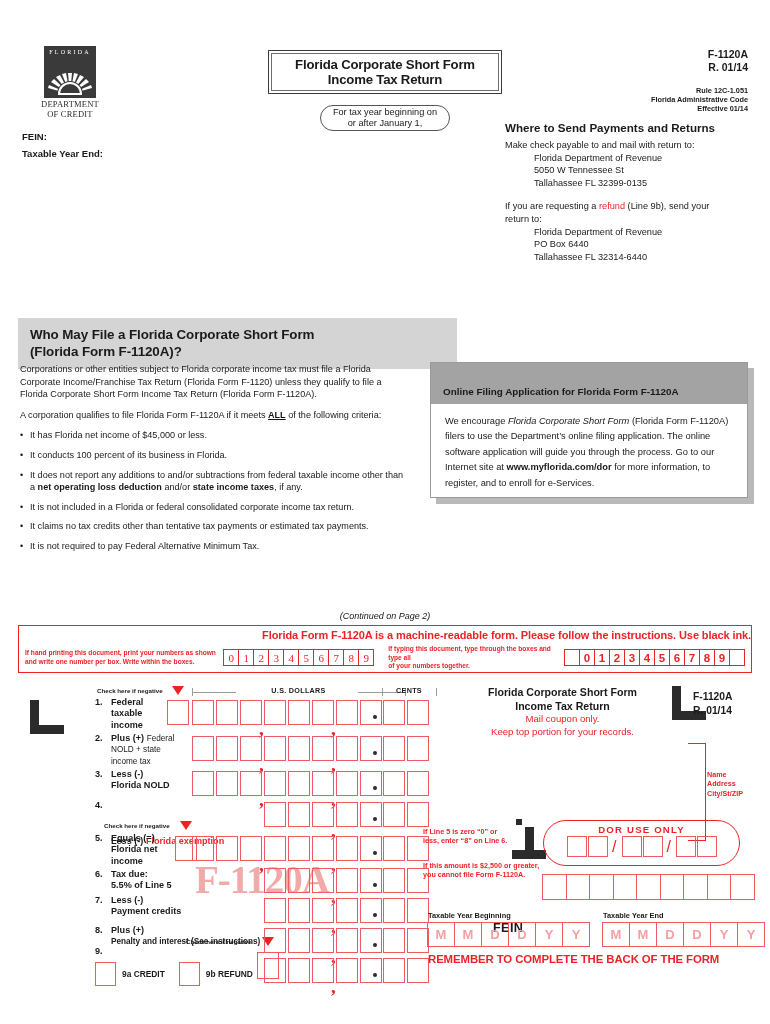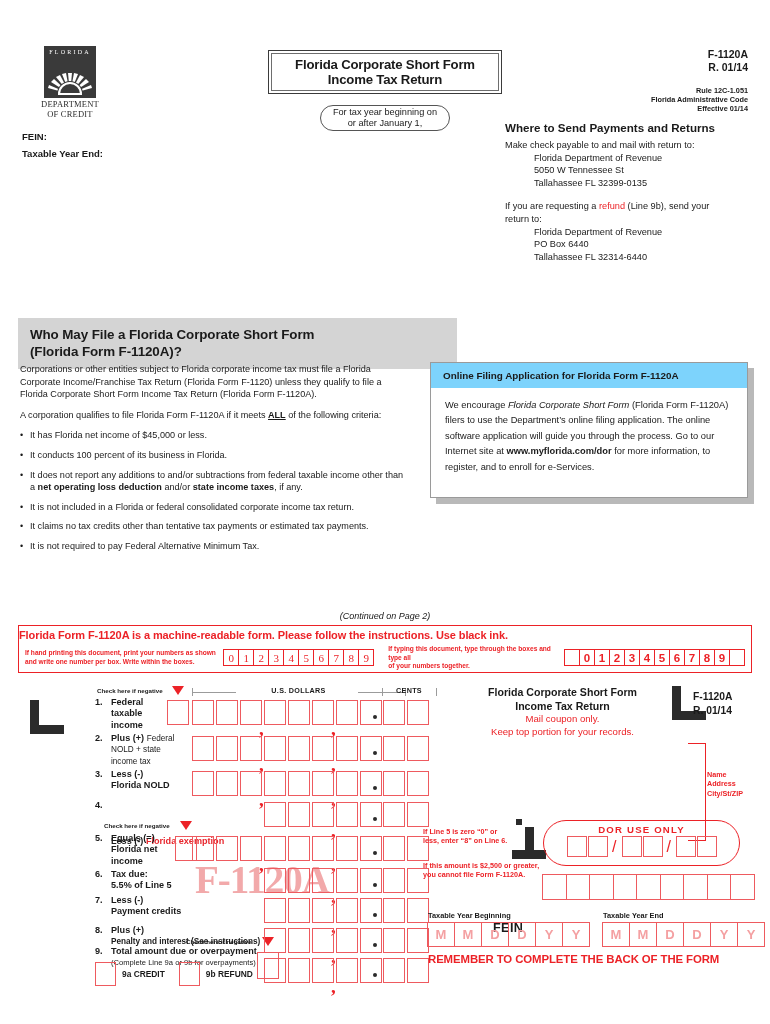--- a/index.html
+++ b/index.html
@@ -57,33 +57,33 @@
   .who-body p { margin:0 0 8px 0; }
   .who-body ul { margin:0; padding:0; list-style:none; }
   .who-body li { margin-bottom:7px; padding-left:10px; position:relative; }
   .who-body li:before { content:"\2022"; position:absolute; left:0; top:0; }
 
   
   .onl-shadow { position:absolute; left:436px; top:368px; width:318px; height:136px;
      background:#b9b9b9; }
   .onl { position:absolute; left:430px; top:362px; width:318px; height:136px;
      background:#fff; border:1px solid #9a9a9a; }
-  .onl-h { background:#7dd3fc; padding:7px 12px 7px 12px; font-size:9.9px; font-weight:bold; }
+  .onl-h { background:#a3a3a3; padding:23px 12px 7px 12px; font-size:9.9px; font-weight:bold; }
   .onl-b { padding:10px 14px 0 14px; font-size:9.3px; line-height:15.4px; }
   .onl-b i { font-style:italic; }
   .onl-b b { font-weight:bold; }
 
   
   .continued { position:absolute; left:0; top:611px; width:770px; text-align:center;
      font-size:9px; font-style:italic; }
 
   
   .mrb { position:absolute; left:18px; top:625px; width:734px; height:48px;
      border:1.4px solid #ec2227; }
-  .mrb-title { text-align:left; color:#ec2227; font-size:11px; font-weight:bold;
+  .mrb-title { text-align:right; color:#ec2227; font-size:11px; font-weight:bold;
      margin-top:3px; letter-spacing:-.1px; }
   .mrb-row { display:flex; align-items:center; margin-top:4px; padding:0 6px; }
   .mrb-note { color:#ec2227; font-size:6.6px; line-height:8.6px; font-weight:bold; }
   .mrb-n1 { width:215px; }
   .mrb-n2 { width:180px; margin-left:14px; }
   .digitstrip { display:flex; }
   .digitstrip .d { width:16px; height:17px; border:1px solid #ec2227; margin-left:-1px;
      color:#ec2227; font-size:11px; display:flex; align-items:center; justify-content:center;
      font-family:"Liberation Serif", serif; }
   .typedstrip { display:flex; margin-left:10px; }
@@ -347,21 +347,20 @@
 
   <div style="position:absolute; left:95px; top:925px; font-size:9.1px; font-weight:bold;">8.</div>
   <div style="position:absolute; left:111px; top:925px; font-size:9.1px; font-weight:bold; line-height:11.4px;">Plus (+)<br><span style="font-size:8.2px;">Penalty and interest (See instructions)</span></div>
 
   <div style="position:absolute; left:186px; top:938px; font-size:6.2px; font-weight:bold;">Check here if negative</div>
   <svg style="position:absolute; left:262px; top:937px;" width="12" height="10" viewBox="0 0 12 10">
       <path d="M0 0 H12 L6 9 Z" fill="#ec2227"></path>
     </svg>
 
   <div style="position:absolute; left:95px; top:946px; font-size:9.1px; font-weight:bold;">9.</div>
-  <div style="position:absolute; left:111px; top:946px; font-size:9.1px; font-weight:bold; line-height:11.4px;"><span>Total amount due or overpayment</span><br><span style="font-size:7.6px; font-weight:normal;">(Complete Line 9a or 9b for overpayments)</span></div>
 
   <div class="cr-row" style="top:962px;">
     <div class="sm"></div>
     <div class="lb">9a  CREDIT</div>
     <div class="sm"></div>
     <div class="lb">9b  REFUND</div>
   </div>
 
   <div class="f1120a-wm">F-1120A</div>
 

